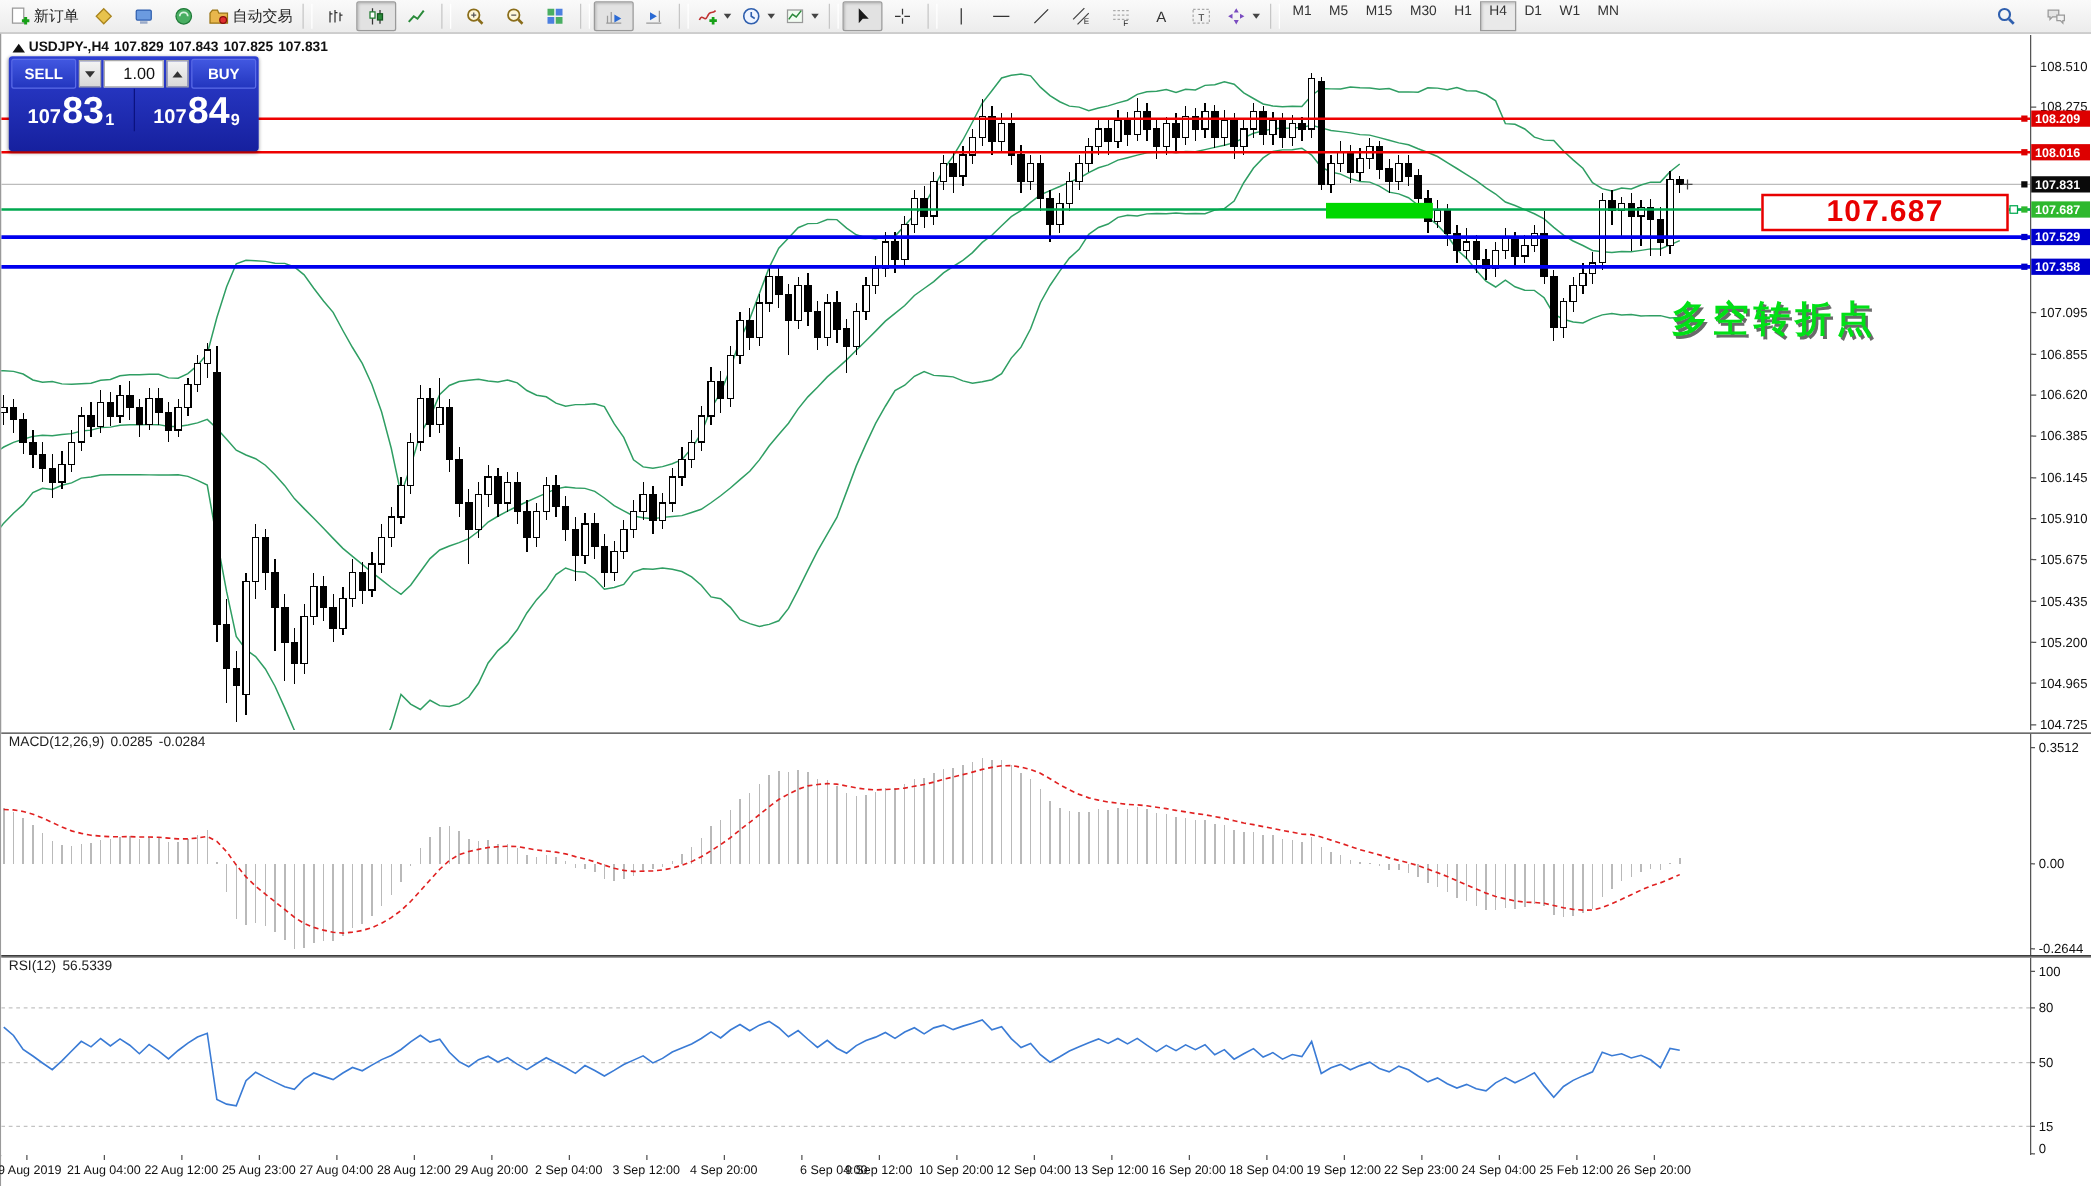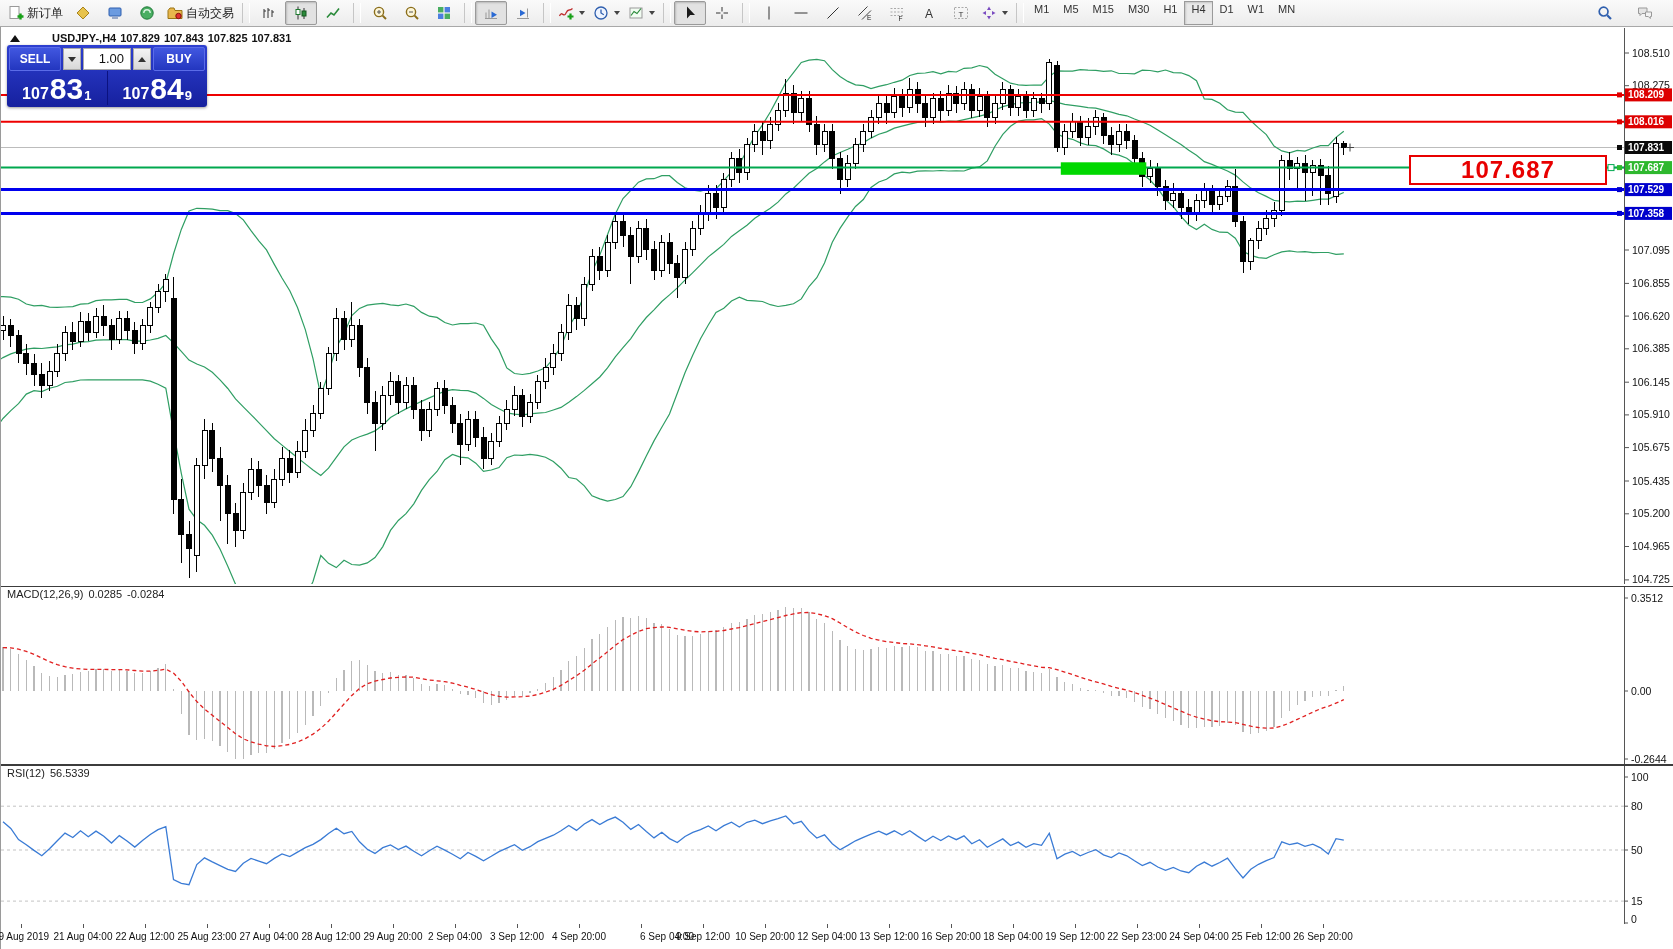--- a/index.html
+++ b/index.html
@@ -21,25 +21,25 @@
   
   #chart-area{position:absolute;left:0;top:27px;width:1673px;height:922px;background:#fff;border-left:1px solid #9a9a9a;box-sizing:border-box;}
   svg text{font-family:"Liberation Sans",sans-serif;}
   #main-svg{position:absolute;left:0;top:1px;width:1673px;height:556px;}
   #macd-svg{position:absolute;left:0;top:559px;width:1673px;height:177px;border-top:1px solid #3c3c3c;border-bottom:1px solid #3c3c3c;background:#fff;}
   #rsi-svg{position:absolute;left:0;top:738px;width:1673px;height:158px;border-top:1px solid #3c3c3c;border-bottom:1px solid #3c3c3c;background:#fff;}
   #date-axis{position:absolute;left:0;top:897px;width:1673px;height:25px;background:#fff;font-size:10px;color:#111;}
   .dtick{position:absolute;top:0;width:1px;height:4px;background:#555;}
   .dlab{position:absolute;top:7px;transform:translateX(-50%);white-space:nowrap;}
   
-  #caption{position:absolute;left:22px;top:5px;font-size:11px;font-weight:bold;color:#111;margin-left:29px;}
+  #caption{position:absolute;left:22px;top:5px;font-size:11px;font-weight:bold;color:#111;}
   #caption span{margin-right:4px;}
   #collapse-tri{position:absolute;left:9px;top:8px;width:0;height:0;
     border-left:5px solid transparent;border-right:5px solid transparent;border-bottom:7px solid #111;}
-  #trade-panel{position:absolute;left:6px;top:18px;width:200px;height:62px;
+  #trade-panel{position:absolute;left:6px;top:18px;width:200px;height:76px;
     background:linear-gradient(#2d3fd0,#16209e);border-radius:3px;box-shadow:0 1px 3px rgba(0,0,0,.4);
     color:#fff;overflow:hidden;}
   #tp-top{display:flex;align-items:center;height:24px;margin:2px 2px 0 2px;gap:2px;}
   .tp-btn{flex:0 0 50px;height:22px;background:linear-gradient(#4157e0,#2336bf);border:1px solid #5b6ce8;border-radius:2px;
     font-size:12px;font-weight:bold;text-align:center;line-height:22px;}
   .spin{flex:0 0 16px;height:20px;background:linear-gradient(#f4f4f4,#d8d8d8);border:1px solid #aaa;display:flex;align-items:center;justify-content:center;}
   .spin .up{width:0;height:0;border-left:4px solid transparent;border-right:4px solid transparent;border-bottom:5px solid #333;}
   .spin .down{width:0;height:0;border-left:4px solid transparent;border-right:4px solid transparent;border-top:5px solid #333;}
   #tp-vol{flex:1;height:20px;background:#fff;border:1px solid #aaa;color:#111;font-size:13px;text-align:right;padding-right:6px;line-height:20px;}
   #tp-prices{display:flex;height:34px;}
@@ -950,14 +950,15 @@
     </div>
 
     <div class="ind-label" style="left:6px;top:561px;">
       <span>MACD(12,26,9)</span><span>0.0285</span><span>-0.0284</span>
     </div>
     <div class="ind-label" style="left:6px;top:740px;">
       <span>RSI(12)</span><span>56.5339</span>
     </div>
 
     <div id="callout" style="top: 127.562px;">107.687</div>
+    <div id="pivot-note">多空转折点</div>
   </div>
 </div>
 
 </body></html>

